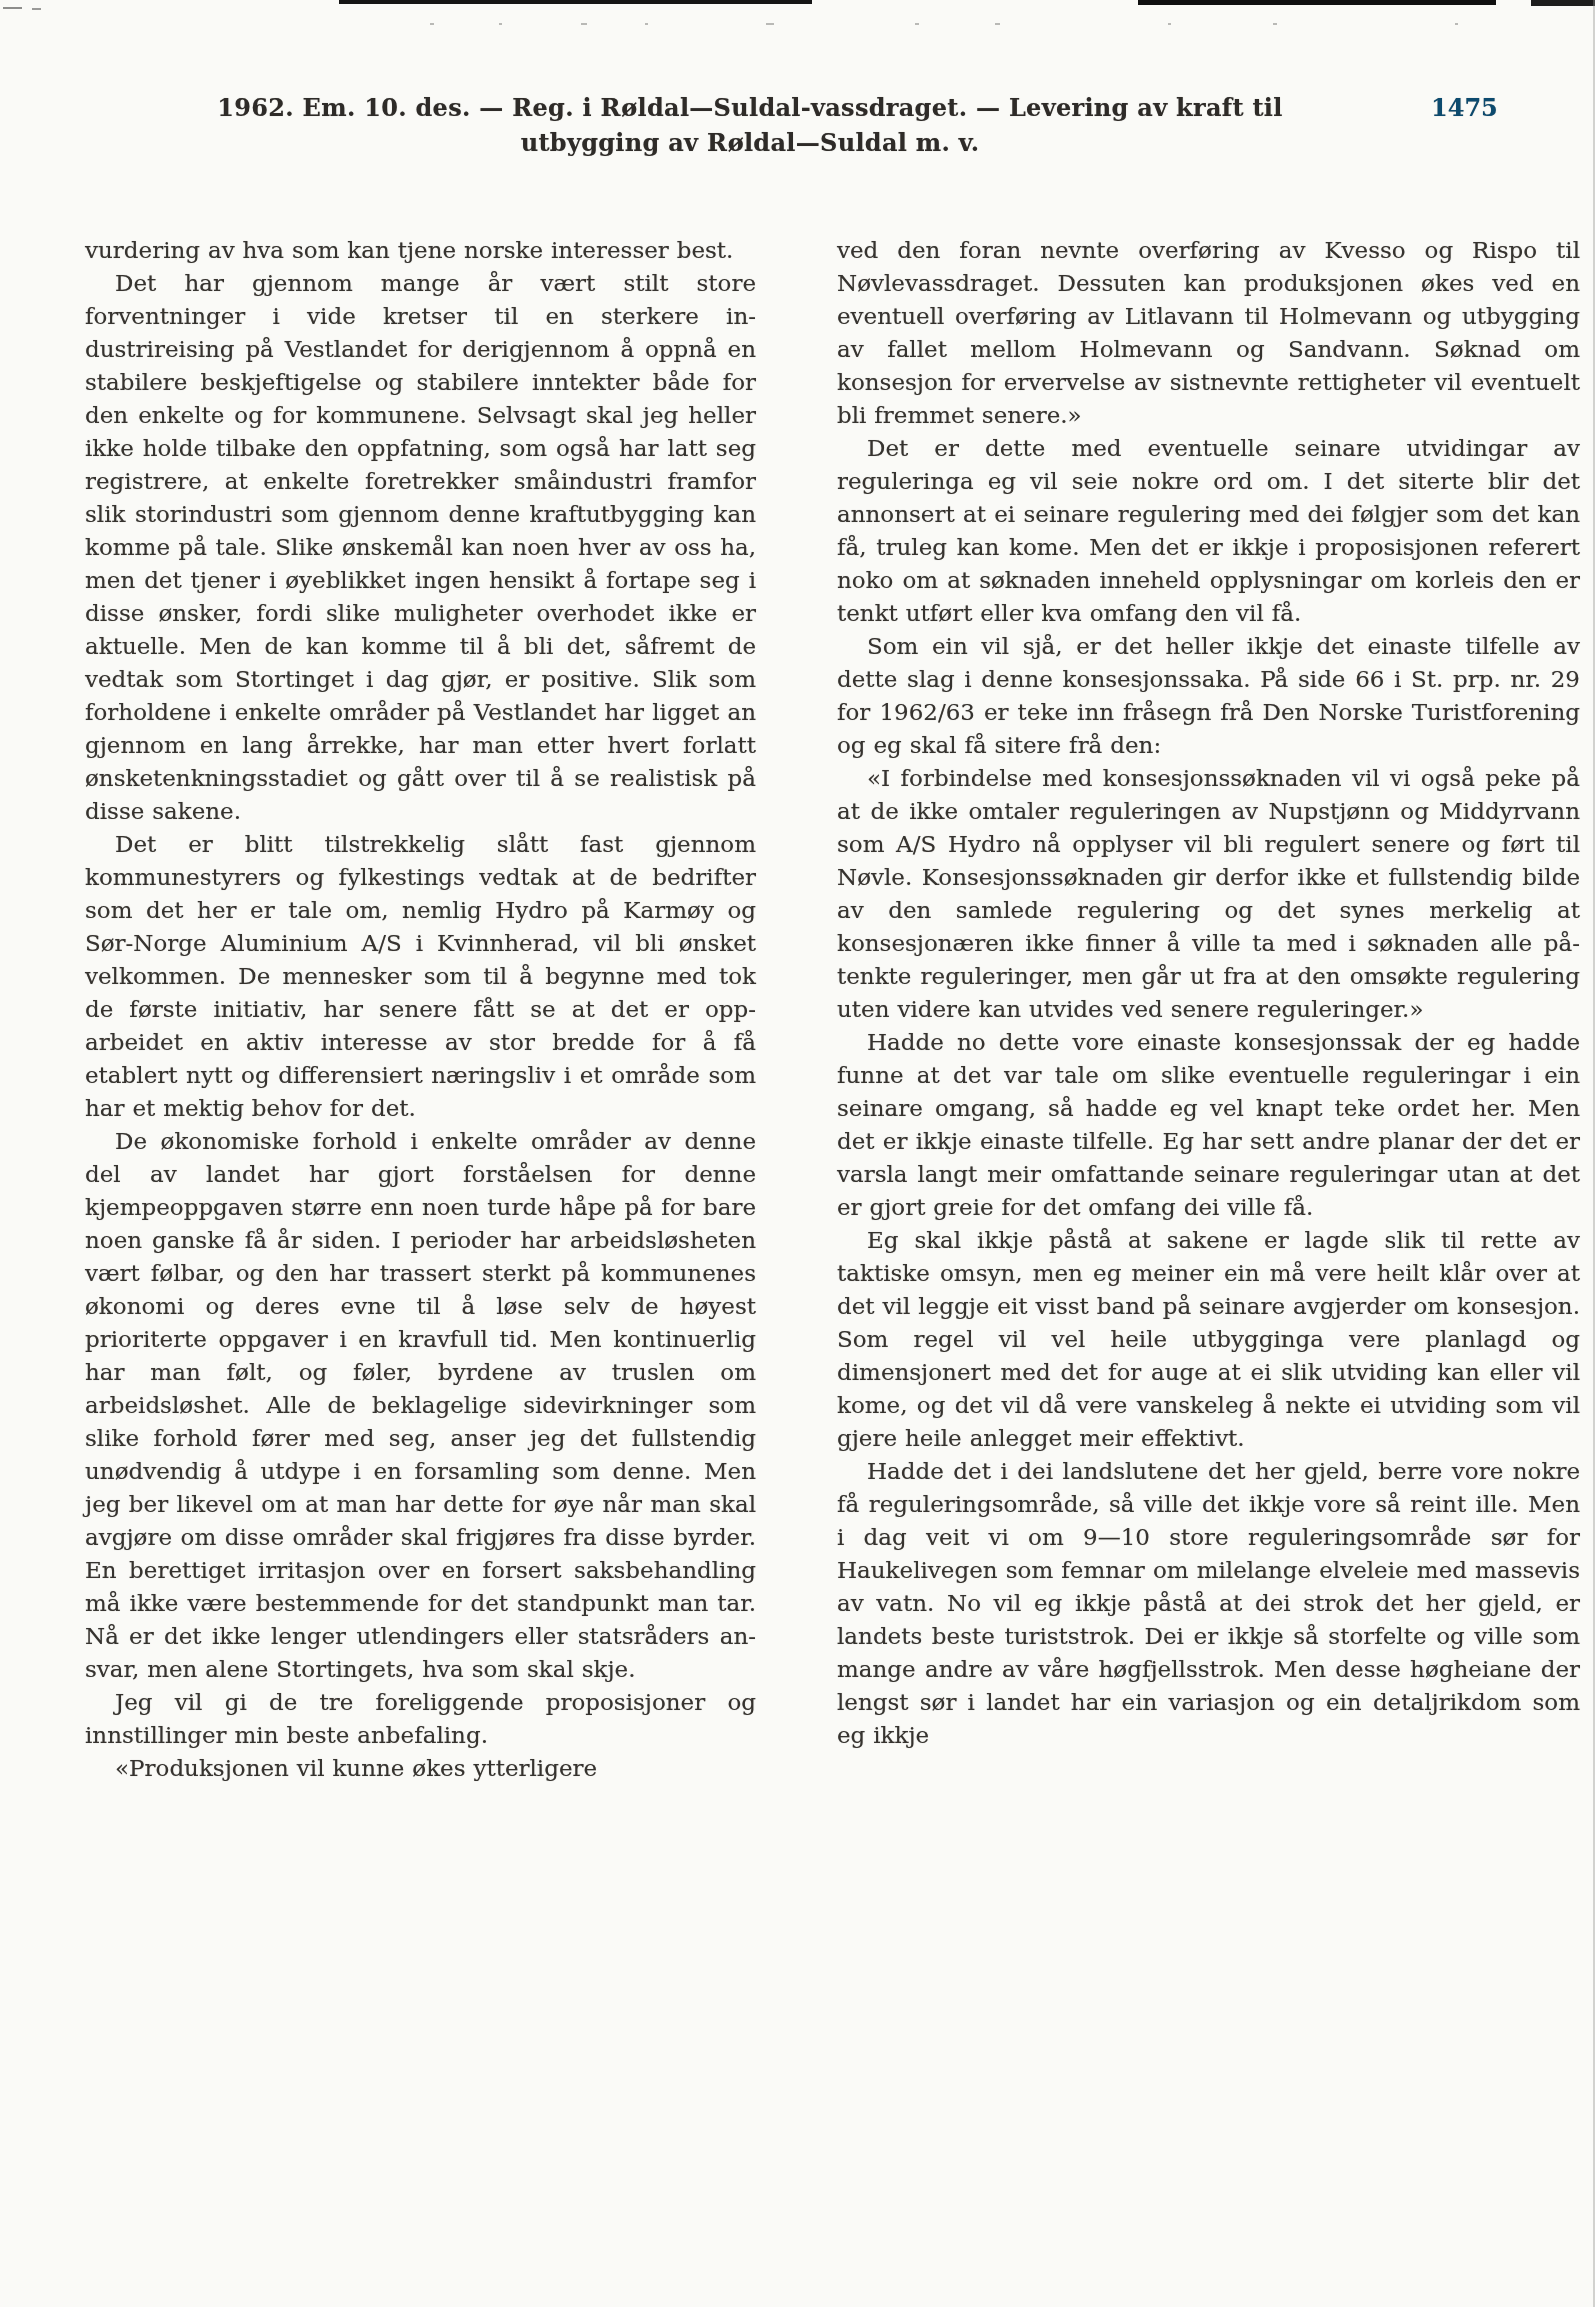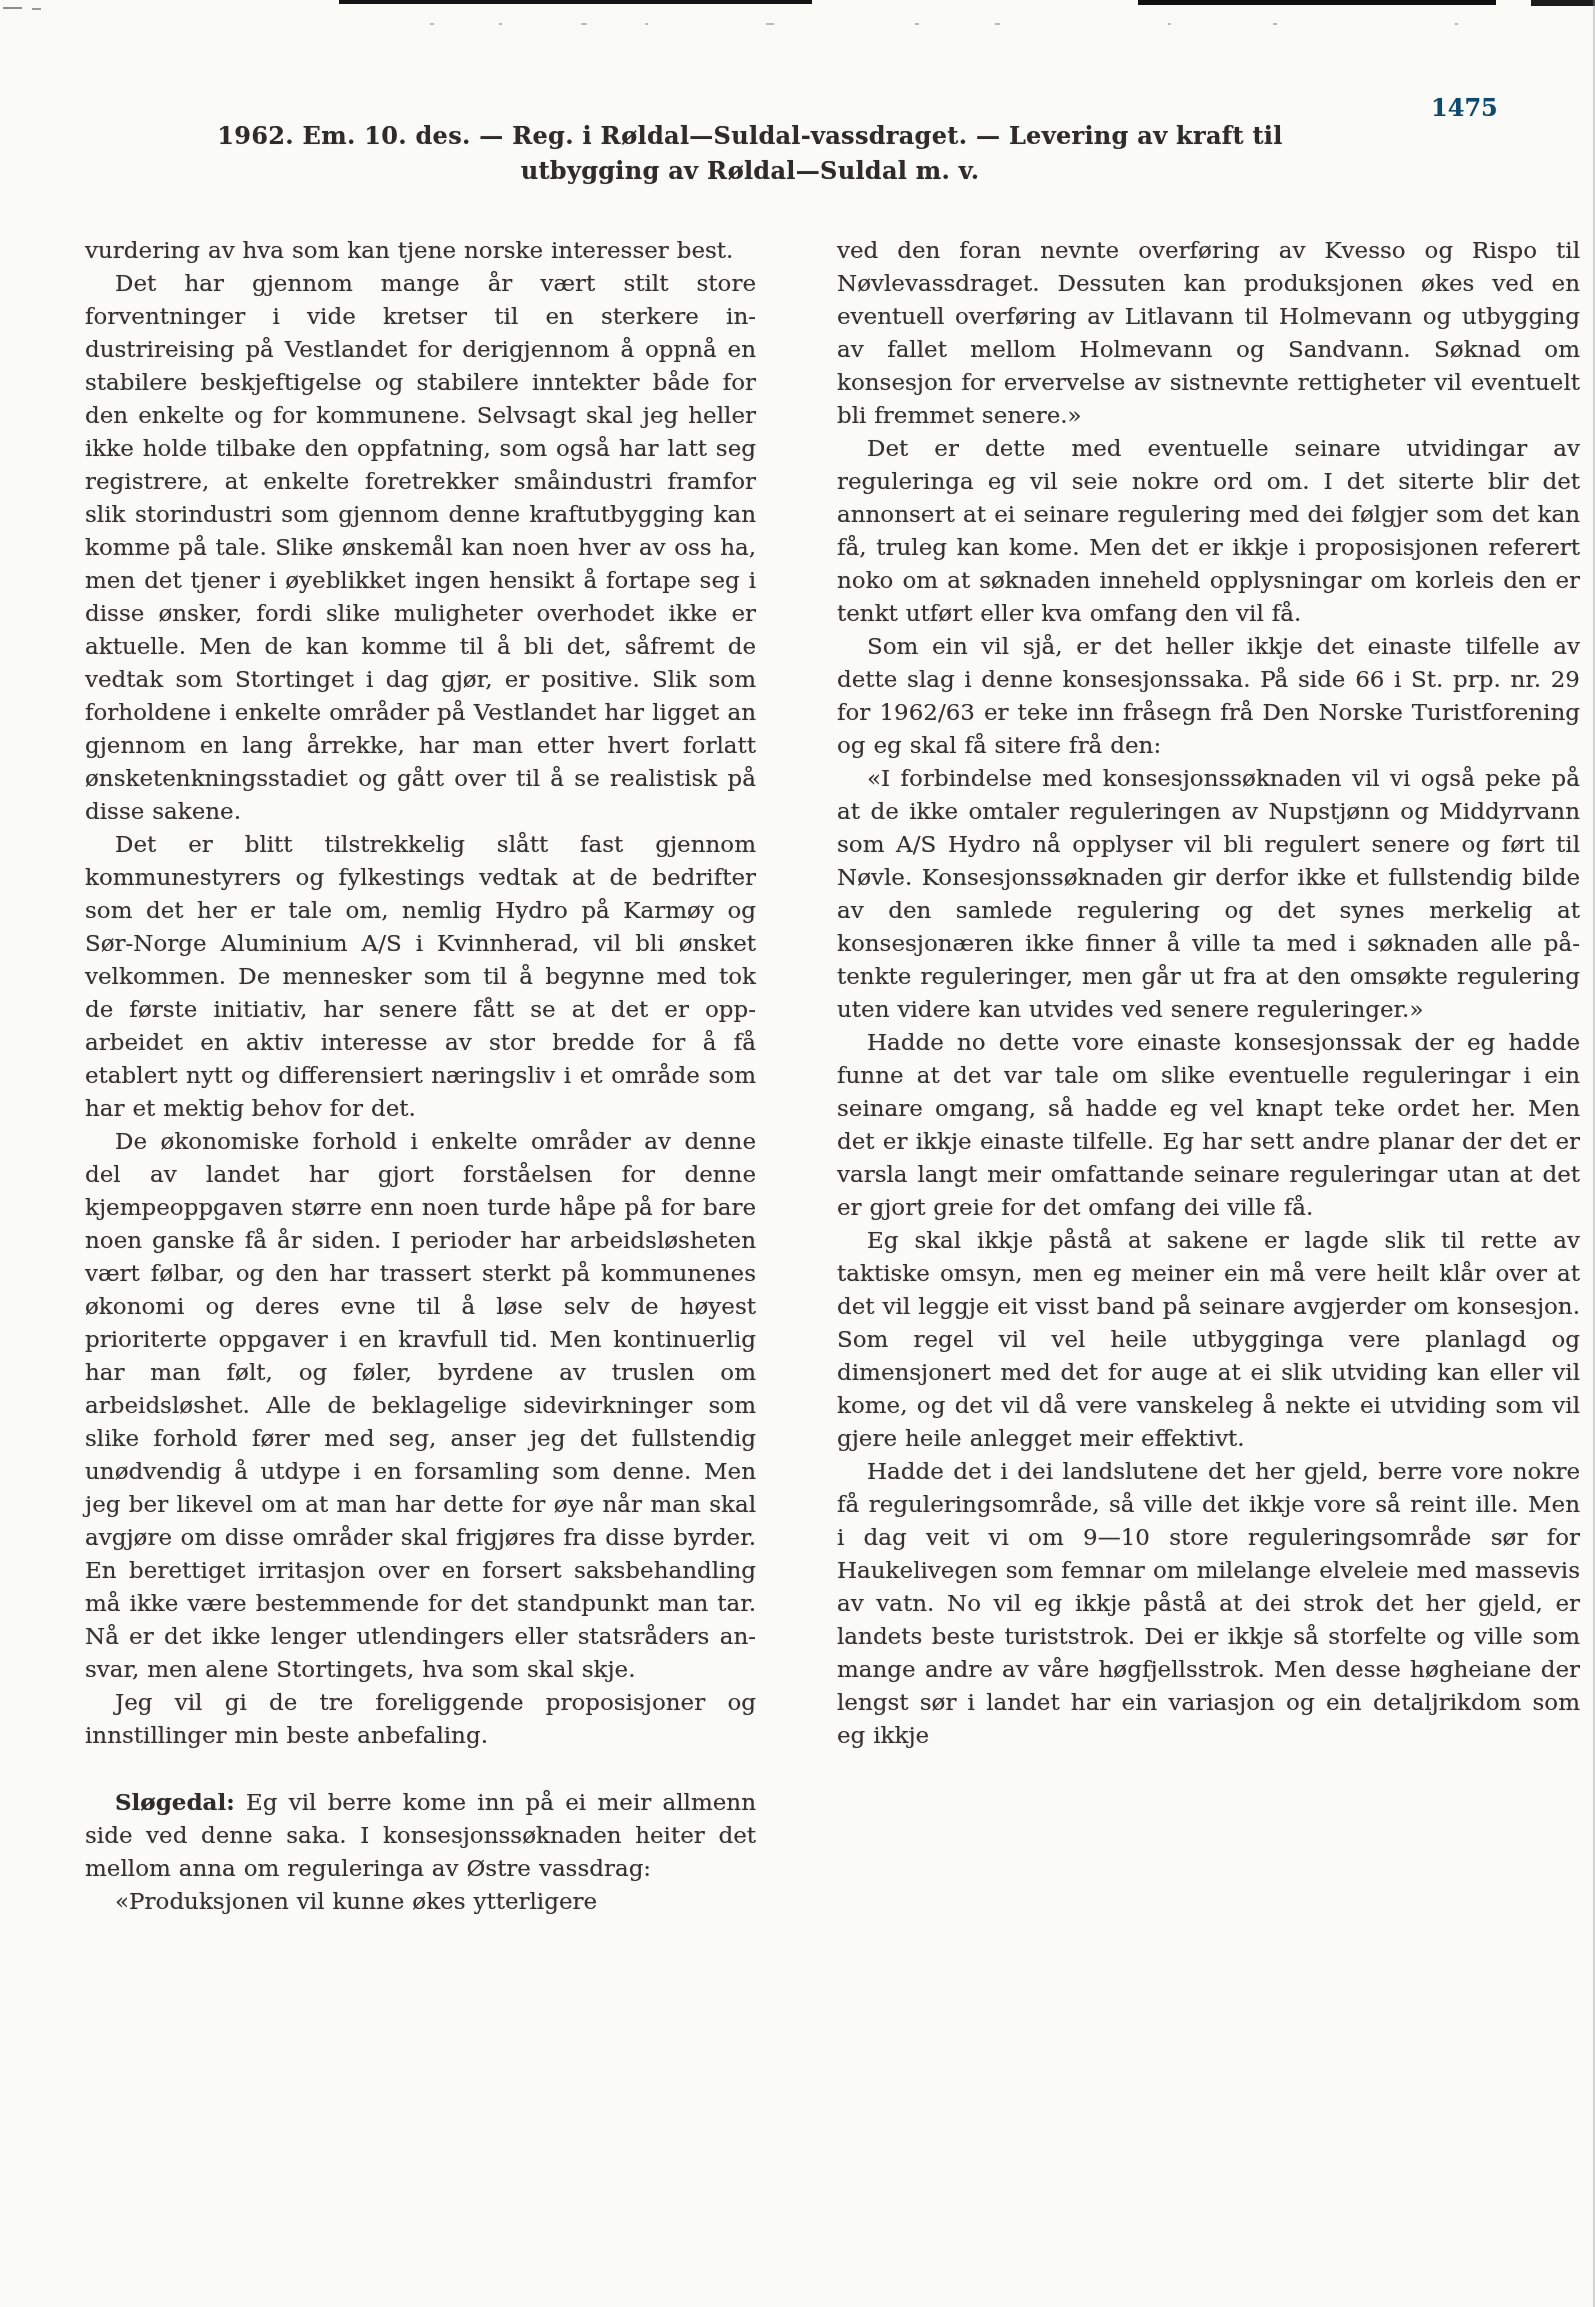--- a/index.html
+++ b/index.html
@@ -21,21 +21,20 @@
     position: absolute;
     top: 90px;
     left: 83px;
     width: 1334px;
     text-align: center;
     font-weight: 700;
     font-size: 24px;
     line-height: 35px;
     color: #2e2b28;
     letter-spacing: 0.3px;
-    margin-top: 28px;
   }
   .page-number {
     position: absolute;
     top: 90px;
     left: 1431px;
     font-weight: 700;
     font-size: 24px;
     line-height: 35px;
     color: #0c4a6e;
   }
@@ -104,21 +103,20 @@
   </div>
   <div class="page-number">1475</div>
 
   <div class="columns">
     <div class="col col-left" id="col-left">
         <p class="para">vurdering av hva som kan tjene norske inter­esser best.</p>
         <p class="para indent">Det har gjennom mange år vært stilt store forventninger i vide kretser til en sterkere in­dustrireising på Vestlandet for derigjennom å oppnå en stabilere beskjeftigelse og stabilere inntekter både for den enkelte og for kommu­nene. Selvsagt skal jeg heller ikke holde til­bake den oppfatning, som også har latt seg registrere, at enkelte foretrekker småindustri framfor slik storindustri som gjennom denne kraftutbygging kan komme på tale. Slike øn­skemål kan noen hver av oss ha, men det tje­ner i øyeblikket ingen hensikt å fortape seg i disse ønsker, fordi slike muligheter overhodet ikke er aktuelle. Men de kan komme til å bli det, såfremt de vedtak som Stortinget i dag gjør, er positive. Slik som forholdene i en­kelte områder på Vestlandet har ligget an gjennom en lang årrekke, har man etter hvert forlatt ønsketenkningsstadiet og gått over til å se realistisk på disse sakene.</p>
         <p class="para indent">Det er blitt tilstrekkelig slått fast gjennom kommunestyrers og fylkestings vedtak at de bedrifter som det her er tale om, nemlig Hy­dro på Karmøy og Sør-Norge Aluminium A/S i Kvinnherad, vil bli ønsket velkommen. De mennesker som til å begynne med tok de før­ste initiativ, har senere fått se at det er opp­arbeidet en aktiv interesse av stor bredde for å få etablert nytt og differensiert næringsliv i et område som har et mektig behov for det.</p>
         <p class="para indent">De økonomiske forhold i enkelte områder av denne del av landet har gjort forståelsen for denne kjempeoppgaven større enn noen turde håpe på for bare noen ganske få år si­den. I perioder har arbeidsløsheten vært følbar, og den har trassert sterkt på kommunenes øko­nomi og deres evne til å løse selv de høyest prioriterte oppgaver i en kravfull tid. Men kontinuerlig har man følt, og føler, byrdene av truslen om arbeidsløshet. Alle de beklagelige sidevirkninger som slike forhold fører med seg, anser jeg det fullstendig unødvendig å utdype i en forsamling som denne. Men jeg ber like­vel om at man har dette for øye når man skal avgjøre om disse områder skal frigjøres fra disse byrder. En berettiget irritasjon over en forsert saksbehandling må ikke være bestem­mende for det standpunkt man tar. Nå er det ikke lenger utlendingers eller statsråders an­svar, men alene Stortingets, hva som skal skje.</p>
         <p class="para indent">Jeg vil gi de tre foreliggende proposisjoner og innstillinger min beste anbefaling.</p>
-        <p class="para indent gap"><b class="speaker">Sløgedal:</b> Eg vil berre kome inn på ei meir allmenn side ved denne saka. I konsesjons­søknaden heiter det mellom anna om regulerin­ga av Østre vassdrag:</p>
         <p class="para indent">«Produksjonen vil kunne økes ytterligere</p>
       </div>
     <div class="col col-right" id="col-right">
         <p class="para">ved den foran nevnte overføring av Kvesso og Rispo til Nøvlevassdraget. Dessuten kan produksjonen økes ved en eventuell overfø­ring av Litlavann til Holmevann og utbyg­ging av fallet mellom Holmevann og Sandvann. Søknad om konsesjon for ervervelse av sist­nevnte rettigheter vil eventuelt bli fremmet senere.»</p>
         <p class="para indent">Det er dette med eventuelle seinare utvi­dingar av reguleringa eg vil seie nokre ord om. I det siterte blir det annonsert at ei sei­nare regulering med dei følgjer som det kan få, truleg kan kome. Men det er ikkje i proposi­sjonen referert noko om at søknaden inne­held opplysningar om korleis den er tenkt ut­ført eller kva omfang den vil få.</p>
         <p class="para indent">Som ein vil sjå, er det heller ikkje det ei­naste tilfelle av dette slag i denne konsesjons­saka. På side 66 i St. prp. nr. 29 for 1962/63 er teke inn fråsegn frå Den Norske Turist­forening og eg skal få sitere frå den:</p>
         <p class="para indent">«I forbindelse med konsesjonssøknaden vil vi også peke på at de ikke omtaler regulerin­gen av Nupstjønn og Middyrvann som A/S Hydro nå opplyser vil bli regulert senere og ført til Nøvle. Konsesjonssøknaden gir derfor ikke et fullstendig bilde av den samlede regu­lering og det synes merkelig at konsesjonæren ikke finner å ville ta med i søknaden alle på­tenkte reguleringer, men går ut fra at den omsøkte regulering uten videre kan utvides ved senere reguleringer.»</p>
         <p class="para indent">Hadde no dette vore einaste konsesjonssak der eg hadde funne at det var tale om slike eventuelle reguleringar i ein seinare omgang, så hadde eg vel knapt teke ordet her. Men det er ikkje einaste tilfelle. Eg har sett andre planar der det er varsla langt meir omfattande seinare reguleringar utan at det er gjort greie for det omfang dei ville få.</p>
         <p class="para indent">Eg skal ikkje påstå at sakene er lagde slik til rette av taktiske omsyn, men eg meiner ein må vere heilt klår over at det vil leggje eit visst band på seinare avgjerder om konsesjon. Som regel vil vel heile utbygginga vere planlagd og dimensjonert med det for auge at ei slik ut­viding kan eller vil kome, og det vil då vere vanskeleg å nekte ei utviding som vil gjere heile anlegget meir effektivt.</p>
         <p class="para indent">Hadde det i dei landslutene det her gjeld, berre vore nokre få reguleringsområde, så vil­le det ikkje vore så reint ille. Men i dag veit vi om 9—10 store reguleringsområde sør for Haukelivegen som femnar om milelange elve­leie med massevis av vatn. No vil eg ikkje på­stå at dei strok det her gjeld, er landets beste turiststrok. Dei er ikkje så storfelte og ville som mange andre av våre høgfjellsstrok. Men desse høgheiane der lengst sør i landet har ein variasjon og ein detaljrikdom som eg ikkje</p>

